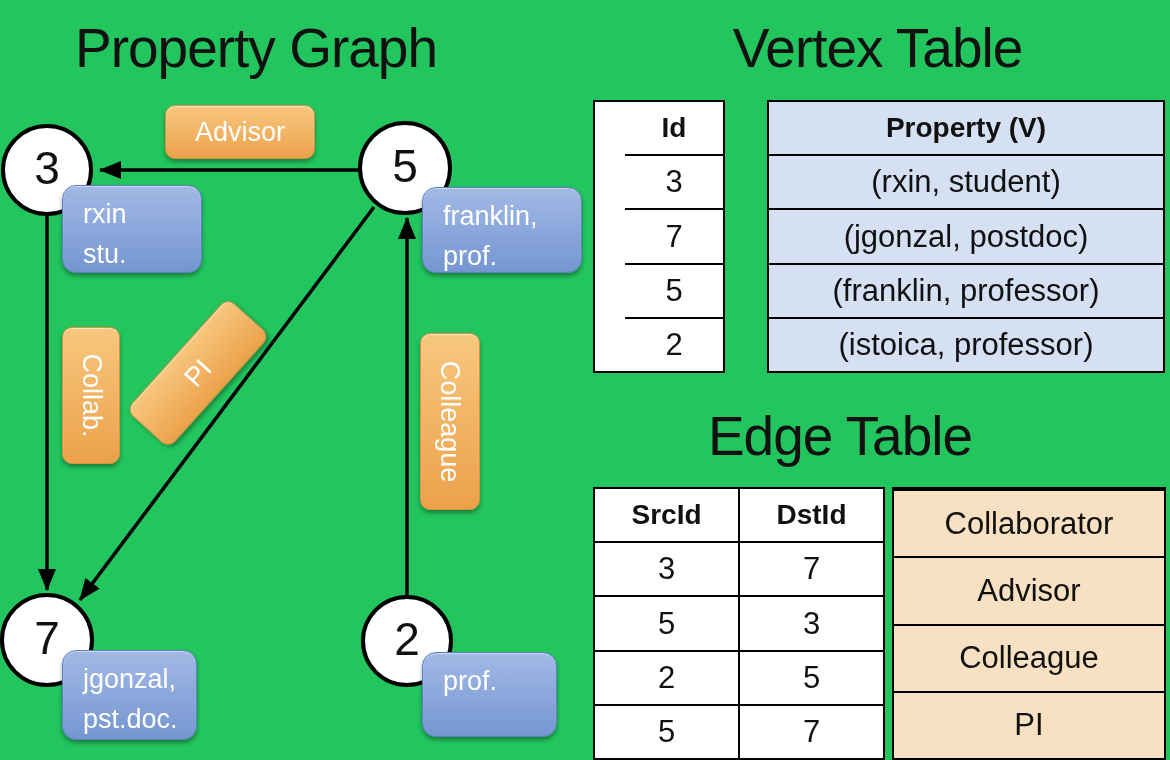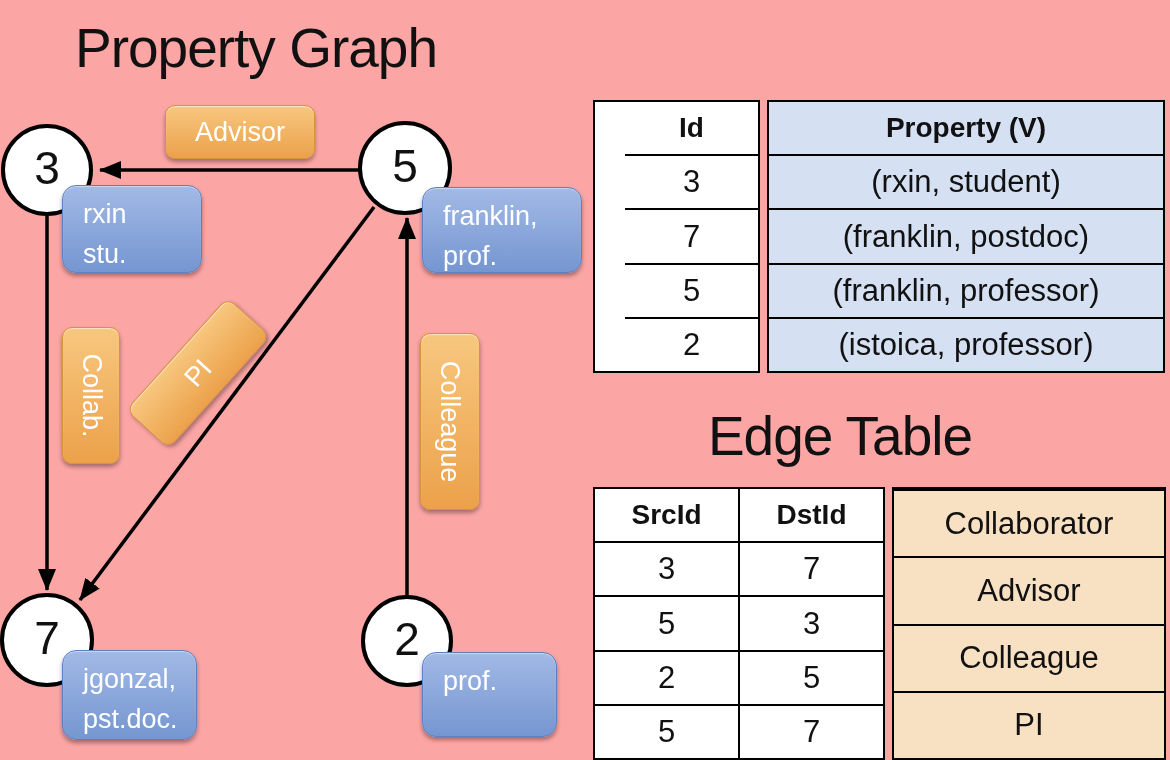--- a/index.html
+++ b/index.html
@@ -1,18 +1,18 @@
 <!DOCTYPE html>
 <html><head>
 <meta charset="utf-8">
 <style>
   html,body{margin:0;padding:0;background:#fff;}
   #stage{
     position:relative;width:1170px;height:760px;overflow:hidden;
-    background:#fca5a5;font-family:"Liberation Sans",sans-serif;
+    background:#22c55e;font-family:"Liberation Sans",sans-serif;
   }
   .title{
     position:absolute;color:#111;font-size:55px;font-weight:400;
     letter-spacing:-1px;text-align:center;white-space:nowrap;
   }
   #graph-svg{position:absolute;left:0;top:0;}
   .node-num{
     position:absolute;transform:translate(-50%,-54%);
     font-size:46px;font-weight:400;color:#111;
   }
@@ -48,20 +48,21 @@
   .cell2.right{border-left:2px solid #000;}
   .bg-blue{background:#d5e0f2;}
   .bg-orange{background:#f8e1c3;}
 </style>
 </head>
 <body>
 
 <div id="stage">
 
   <div class="title" style="left:0;top:16px;width:512px;">Property Graph</div>
+  <div class="title" style="left:585px;top:16px;width:585px;">Vertex Table</div>
   <div class="title" style="left:585px;top:404px;width:510px;">Edge Table</div>
 
   <svg id="graph-svg" width="540" height="760" viewBox="0 0 540 760">
     <defs>
       <marker id="arrow" markerUnits="userSpaceOnUse" markerWidth="24" markerHeight="20" refX="21" refY="9" orient="auto">
         <polygon points="0,0 22,9 0,18" fill="#000"></polygon>
       </marker>
     </defs>
     <circle cx="47" cy="170" r="44" fill="#fff" stroke="#000" stroke-width="4"></circle>
     <circle cx="405" cy="168" r="45" fill="#fff" stroke="#000" stroke-width="4"></circle>
@@ -100,32 +101,32 @@
     <div>prof.</div>
   </div>
   <div class="vprop" style="left:62px;top:650px;width:135px;height:90px;">
     <div>jgonzal,</div>
     <div>pst.doc.</div>
   </div>
   <div class="vprop" style="left:422px;top:652px;width:135px;height:85px;">
     <div>prof.</div>
   </div>
 
-  <div class="subtable" style="left:593px;top:100px;width:167px;height:273px;padding-left:30px;">
+  <div class="subtable" style="left:593px;top:100px;width:132px;height:273px;padding-left:30px;">
     <div class="trow head first">Id</div>
     <div class="trow">3</div>
     <div class="trow">7</div>
     <div class="trow">5</div>
     <div class="trow">2</div>
   </div>
 
   <div class="subtable" style="left:767px;top:100px;width:398px;height:273px;">
     <div class="trow head first bg-blue">Property (V)</div>
     <div class="trow bg-blue">(rxin, student)</div>
-    <div class="trow bg-blue">(franklin, postdoc)</div>
+    <div class="trow bg-blue">(jgonzal, postdoc)</div>
     <div class="trow bg-blue">(franklin, professor)</div>
     <div class="trow bg-blue">(istoica, professor)</div>
   </div>
 
   <div class="subtable" style="left:593px;top:487px;width:292px;height:273px;">
     <div class="trow head first">
       <div class="cell2">SrcId</div>
       <div class="cell2 right">DstId</div>
     </div>
     <div class="trow">

